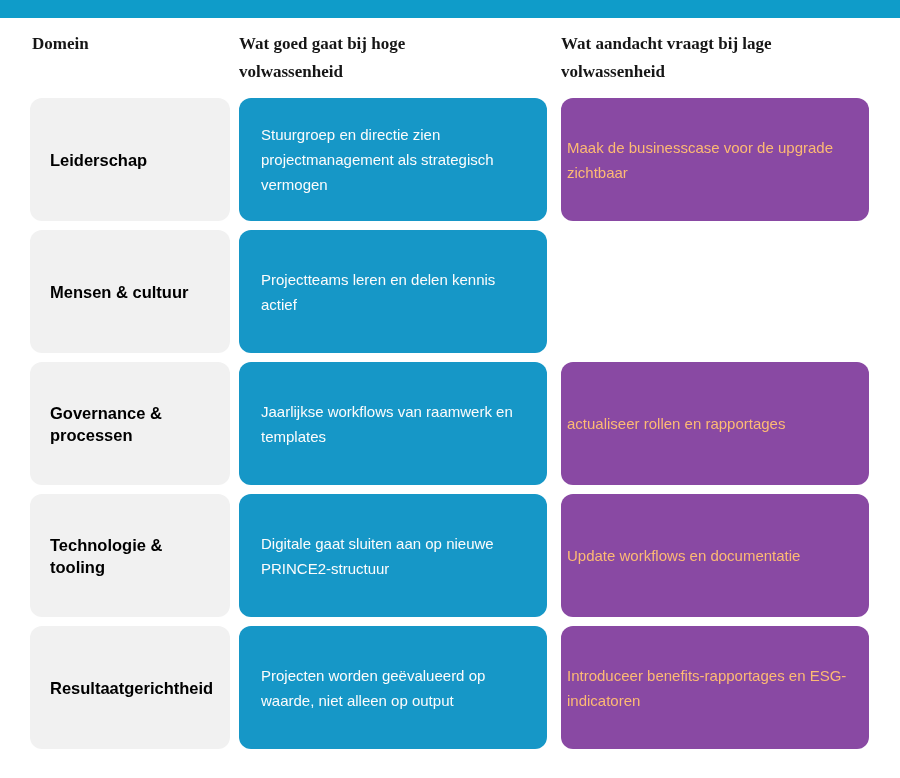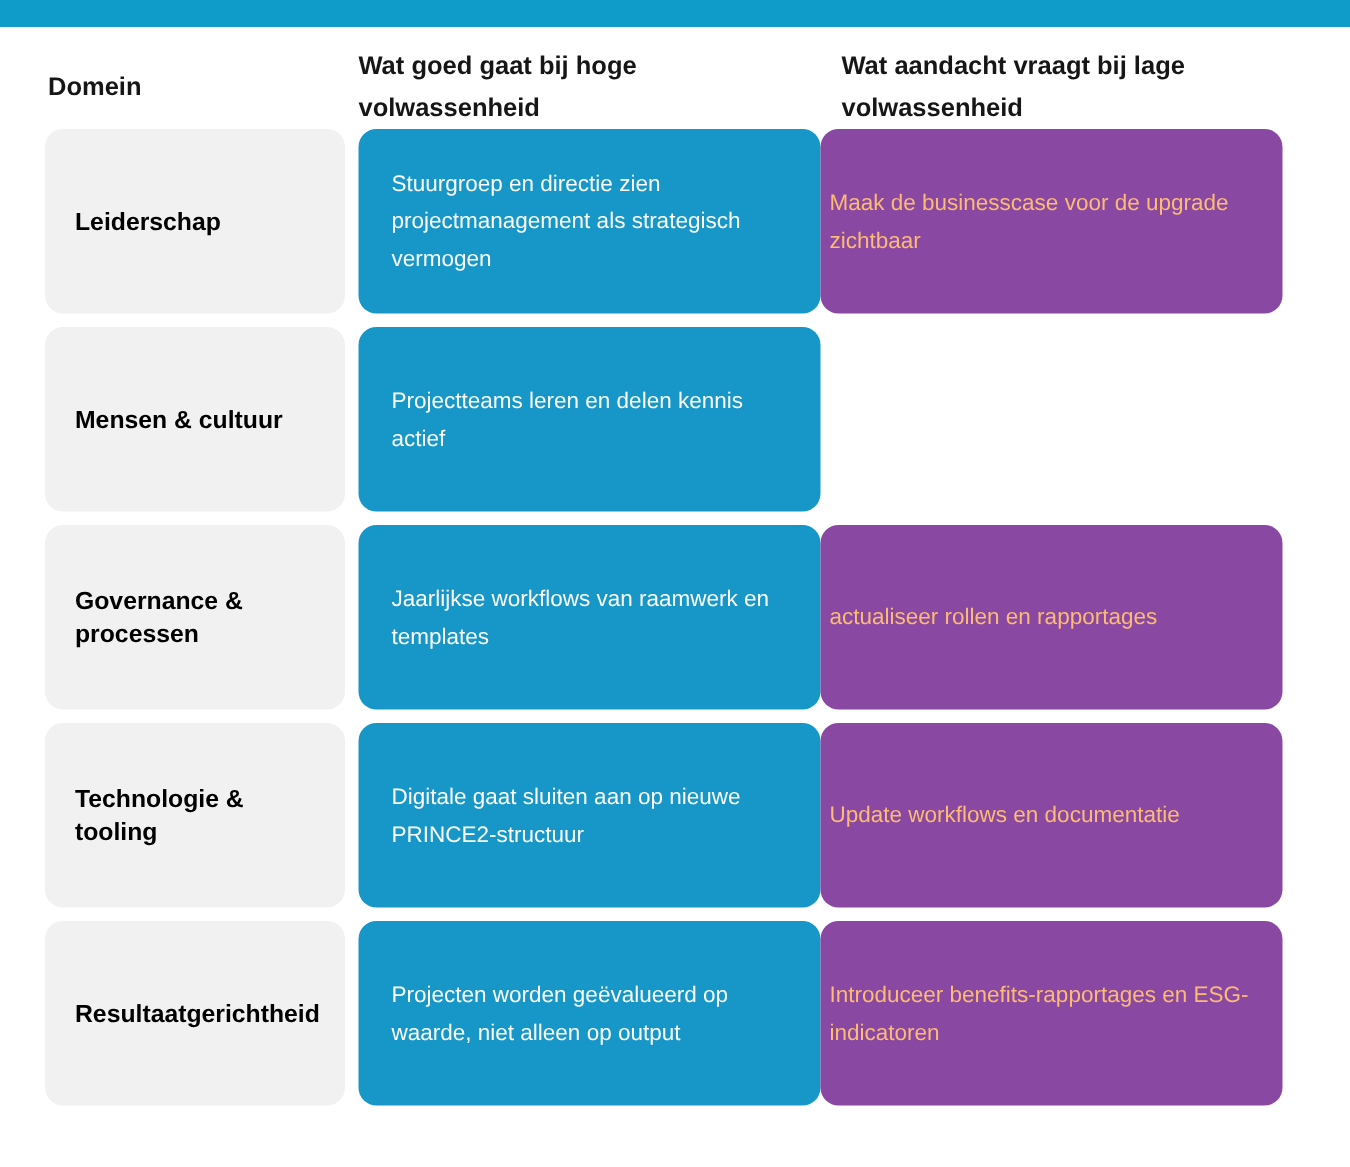--- a/index.html
+++ b/index.html
@@ -13,23 +13,25 @@
   .top-bar {
     width: 900px;
     height: 18px;
     background: #0f9cc9;
   }
   .table-wrap {
     padding-left: 30px;
   }
   .header-row {
     display: flex;
-    align-items: center;
+    align-items: flex-start;
     margin-top: 12px;
+    margin-bottom: 12px;
     min-height: 54px;
+    font-family: Liberation Serif, serif;
   }
   .header-cell {
     font-size: 17px;
     font-weight: bold;
     color: #161616;
     line-height: 28px;
   }
   .col-domain { width: 200px; margin-right: 9px; padding-left: 2px; }
   .col-high   { width: 308px; margin-right: 14px; padding-right: 60px; }
   .col-low    { width: 308px; padding-right: 40px; }
@@ -48,20 +50,21 @@
     margin-right: 9px;
     background: #f1f1f1;
     padding: 0 10px 0 20px;
     font-size: 16.5px;
     font-weight: bold;
     color: #000000;
     line-height: 22px;
   }
   .high-card {
     width: 308px;
+    margin-right: 14px;
     background: #1697c7;
     padding: 0 22px;
     font-size: 15px;
     color: #fcfcfc;
     line-height: 25px;
   }
   .low-card {
     width: 308px;
     background: #8949a3;
     padding: 0 6px;

